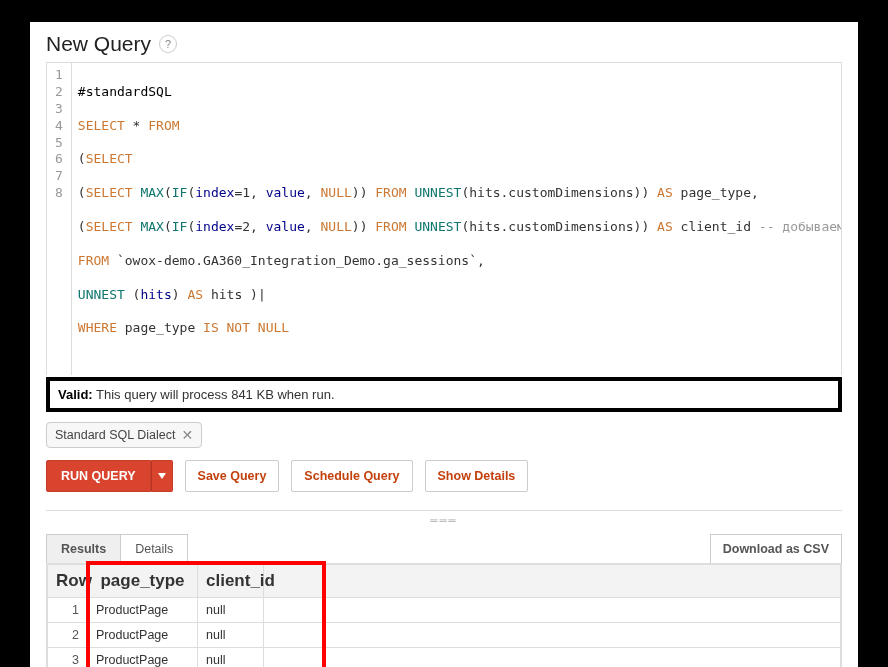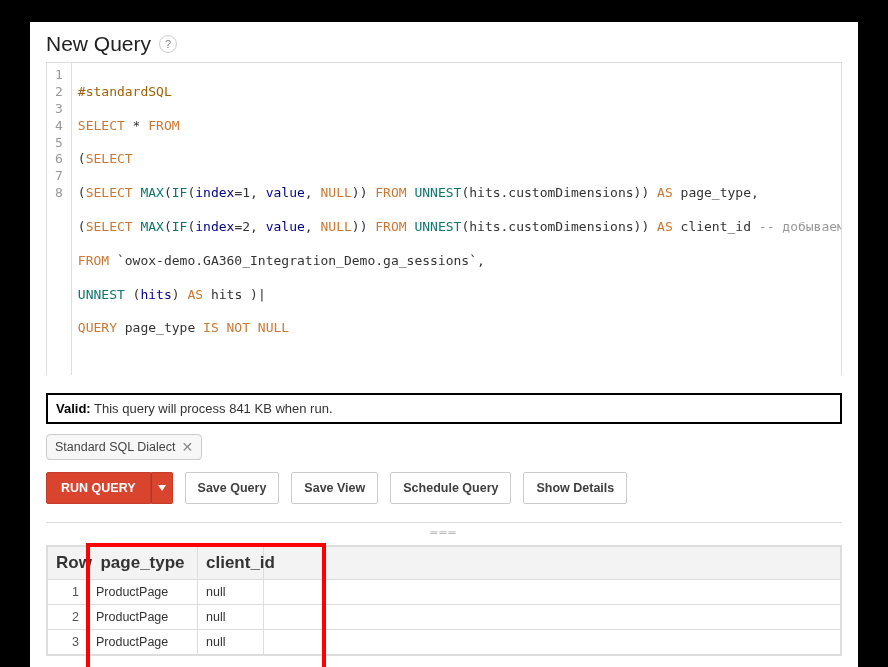--- a/index.html
+++ b/index.html
@@ -10,27 +10,27 @@
 .help-circle { width: 18px; height: 18px; border: 1px solid #ccc; border-radius: 50%; display: inline-flex; align-items: center; justify-content: center; font-size: 11px; color: #888; cursor: pointer; }
 .editor { border: 1px solid #ddd; border-bottom: none; display: flex; font-family: Menlo, Consolas, monospace; font-size: 13px; line-height: 1.3; }
 .gutter { border-right: 1px solid #ddd; text-align: right; padding: 4px 8px; color: #999; user-select: none; }
 .gutter div { }
 .code { padding: 4px 6px; white-space: pre; overflow-x: hidden; flex: 1; }
 .code .line { }
 .k-orange { color: #cc7832; }
 .k-blue { color: #0f766e; }
 .k-navy { color: #00008b; }
 .k-gray { color: #999; }
-.k-brown { color: #a16207; }
-.valid-bar { border: 2px solid #000000; background: #fff; padding: 6px 8px; margin-top: 18px; font-size: 13px; }
+.k-brown { color: #000000; }
+.valid-bar { border: 4px solid #000000; background: #fff; padding: 6px 8px; margin-top: 2px; font-size: 13px; }
 .valid-bar b { color: #000; }
 .chip { display: inline-flex; align-items: center; border: 1px solid #ccc; border-radius: 4px; padding: 4px 8px; margin-top: 10px; color: #444; background: #f7f7f7; gap: 6px; font-size: 12.5px; }
 .chip .x { color: #888; font-size: 14px; cursor: pointer; }
 .button-row { display: flex; gap: 12px; margin-top: 12px; border-bottom: 1px solid #ddd; padding-bottom: 18px; }
-.btn { border: 1px solid #ccc; background: #fff; padding: 7px 12px; font-weight: bold; font-size: 12.5px; color: #404040; cursor: pointer; border-radius: 2px; }
+.btn { border: 1px solid #ccc; background: #fff; padding: 7px 12px; font-weight: bold; font-size: 12.5px; color: #c2410c; cursor: pointer; border-radius: 2px; }
 .run-btn { display: inline-flex; text-align: center; }
 .run-btn .main { background: #d9442e; border: 1px solid #c63c28; color: #fff; padding: 8px 14px; font-weight: bold; font-size: 12.5px; cursor: pointer; border-radius: 2px 0 0 2px; }
 .run-btn .drop { background: #d9442e; border: 1px solid #c63c28; border-left: 1px solid #b53722; color: #fff; width: 22px; display: flex; align-items: center; justify-content: center; cursor: pointer; border-radius: 0 2px 2px 0; }
 .drop svg polygon { fill: #fff; }
 .grip { text-align: center; color: #aaa; letter-spacing: 2px; font-size: 10px; margin: 4px 0 8px; }
 .tabs-row { display: flex; align-items: center; justify-content: space-between; }
 .tabs { display: flex; }
 .tab { border: 1px solid #ccc; padding: 7px 14px; font-size: 12.5px; color: #555; cursor: pointer; background: #fff; margin-right: -1px; }
 .tab.active { background: #efefef; font-weight: bold; border-bottom: 1px solid #efefef; }
 .dl-btn { border: 1px solid #ccc; padding: 7px 12px; font-weight: bold; font-size: 12.5px; color: #555; cursor: pointer; background: #fff; }
@@ -67,21 +67,21 @@
       <div>8</div>
     </div>
     <div class="code">
 <div class="line"><span class="k-brown">#standardSQL</span></div>
 <div class="line"><span class="k-orange">SELECT</span><span> * </span><span class="k-orange">FROM</span></div>
 <div class="line"><span>(</span><span class="k-orange">SELECT</span></div>
 <div class="line"><span>(</span><span class="k-orange">SELECT</span> <span class="k-blue">MAX</span>(<span class="k-blue">IF</span>(<span class="k-navy">index</span><span>=1, </span><span class="k-navy">value</span>, <span class="k-orange">NULL</span><span>)) </span><span class="k-orange">FROM</span> <span class="k-blue">UNNEST</span><span>(hits.customDimensions)) </span><span class="k-orange">AS</span><span> page_type,</span></div>
 <div class="line"><span>(</span><span class="k-orange">SELECT</span> <span class="k-blue">MAX</span>(<span class="k-blue">IF</span>(<span class="k-navy">index</span><span>=2, </span><span class="k-navy">value</span>, <span class="k-orange">NULL</span><span>)) </span><span class="k-orange">FROM</span> <span class="k-blue">UNNEST</span><span>(hits.customDimensions)) </span><span class="k-orange">AS</span><span> client_id </span><span class="k-gray">-- добываем</span></div>
 <div class="line"><span class="k-orange">FROM</span><span> `owox-demo.GA360_Integration_Demo.ga_sessions`,</span></div>
 <div class="line"><span class="k-blue">UNNEST</span> (<span class="k-navy">hits</span><span>) </span><span class="k-orange">AS</span><span> hits</span> )<span>|</span></div>
-<div class="line"><span class="k-orange">QUERY</span><span> page_type </span><span class="k-orange">IS</span> <span class="k-orange">NOT</span> <span class="k-orange">NULL</span></div>
+<div class="line"><span class="k-orange">WHERE</span><span> page_type </span><span class="k-orange">IS</span> <span class="k-orange">NOT</span> <span class="k-orange">NULL</span></div>
     </div>
   </div>
 
   <div class="valid-bar">
     <b>Valid:</b><span> This query will process 841 KB when run.</span>
   </div>
 
   <span class="chip">
     <span>Standard SQL Dialect</span>
     <span class="x">✕</span>
@@ -90,27 +90,33 @@
   <div class="button-row">
     <span class="run-btn">
       <span class="main">RUN QUERY</span>
       <span class="drop">
         <svg width="8" height="6">
             <polygon points="0,0 8,0 4,6"></polygon>
           </svg>
       </span>
     </span>
     <button class="btn">Save Query</button>
-    <button class="btn">Save View</button>
     <button class="btn">Schedule Query</button>
     <button class="btn">Show Details</button>
   </div>
 
   <div class="grip">═══</div>
 
+  <div class="tabs-row">
+    <div class="tabs">
+      <div class="tab active">Results</div>
+      <div class="tab">Details</div>
+    </div>
+    <button class="dl-btn">Download as CSV</button>
+  </div>
 
   <div class="table-wrap">
     <table class="tbl">
       <colgroup>
         <col class="col-row">
           <col class="col-pt">
           <col class="col-cid">
           <col class="col-rest">
       </colgroup>
       <thead>

